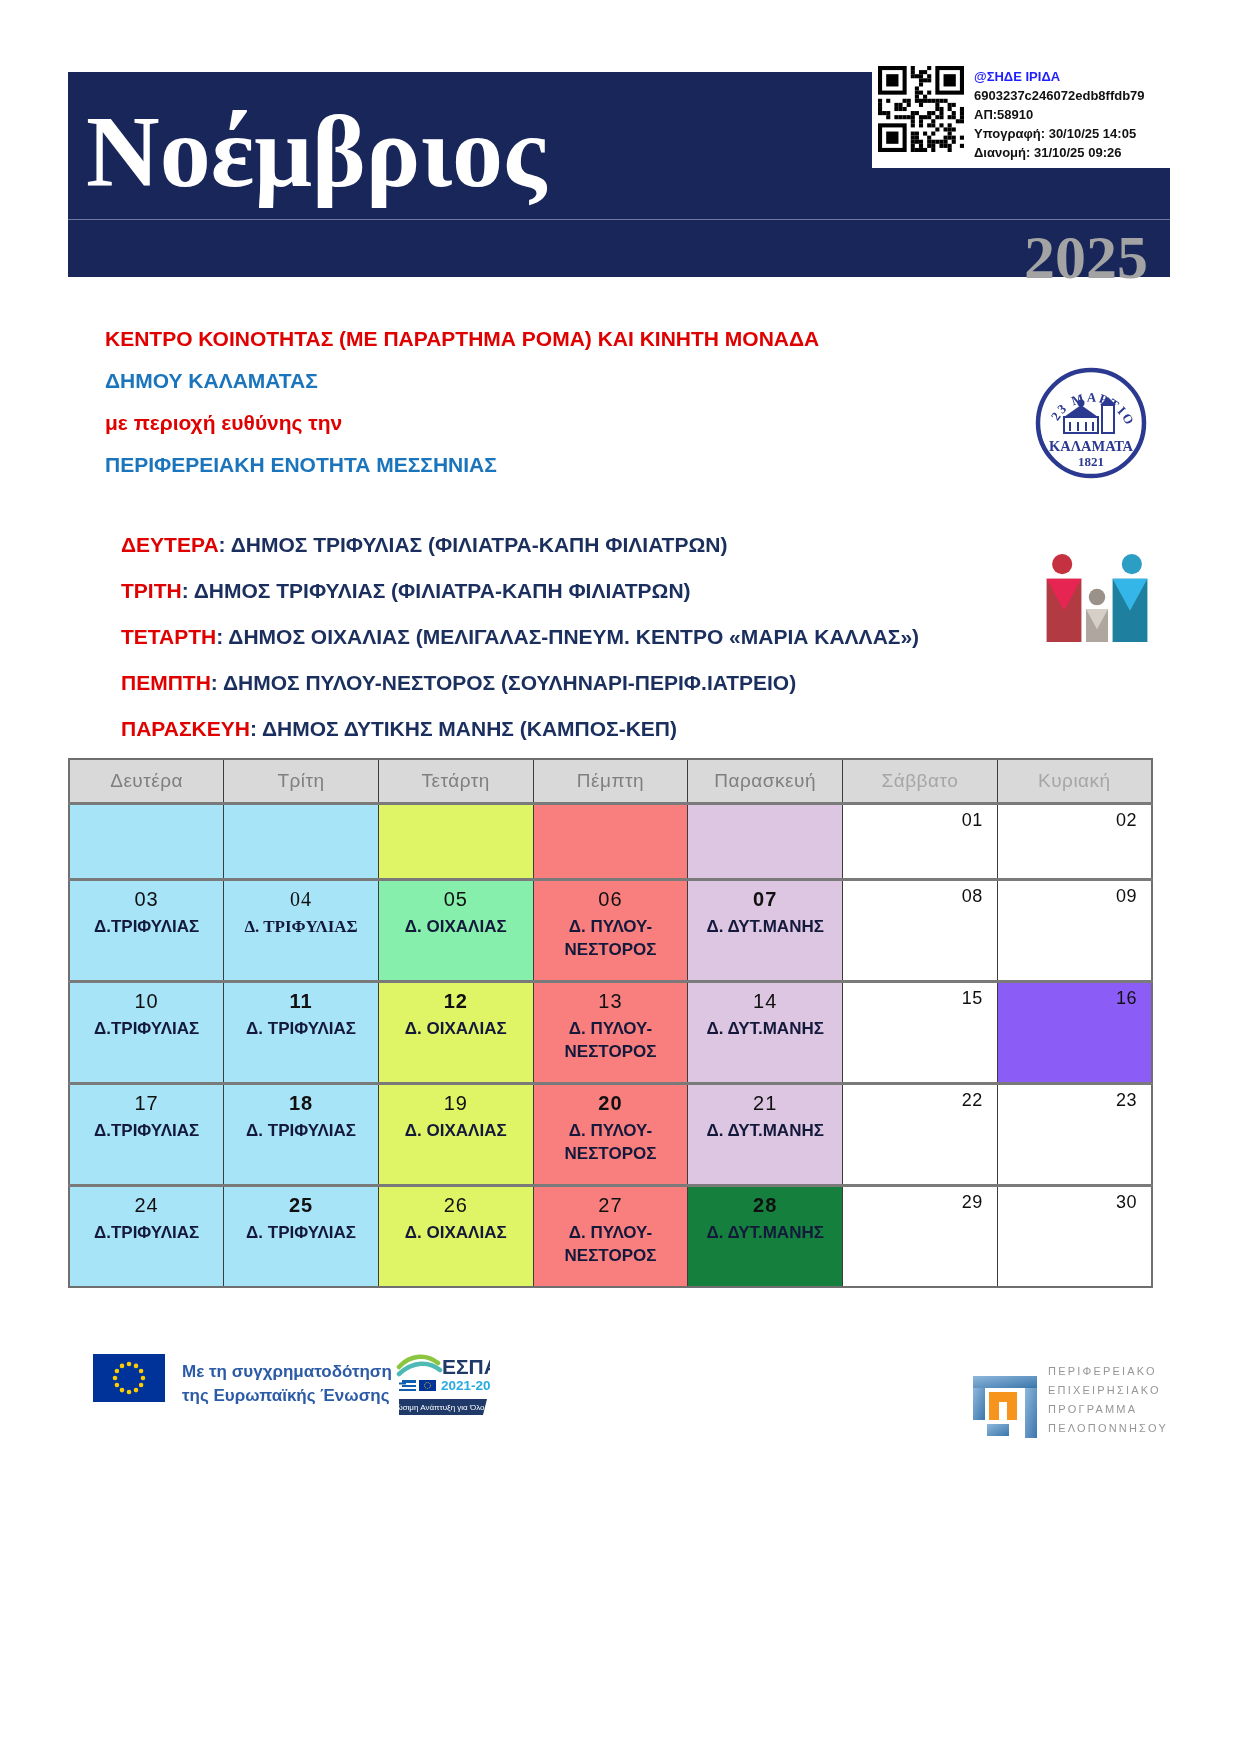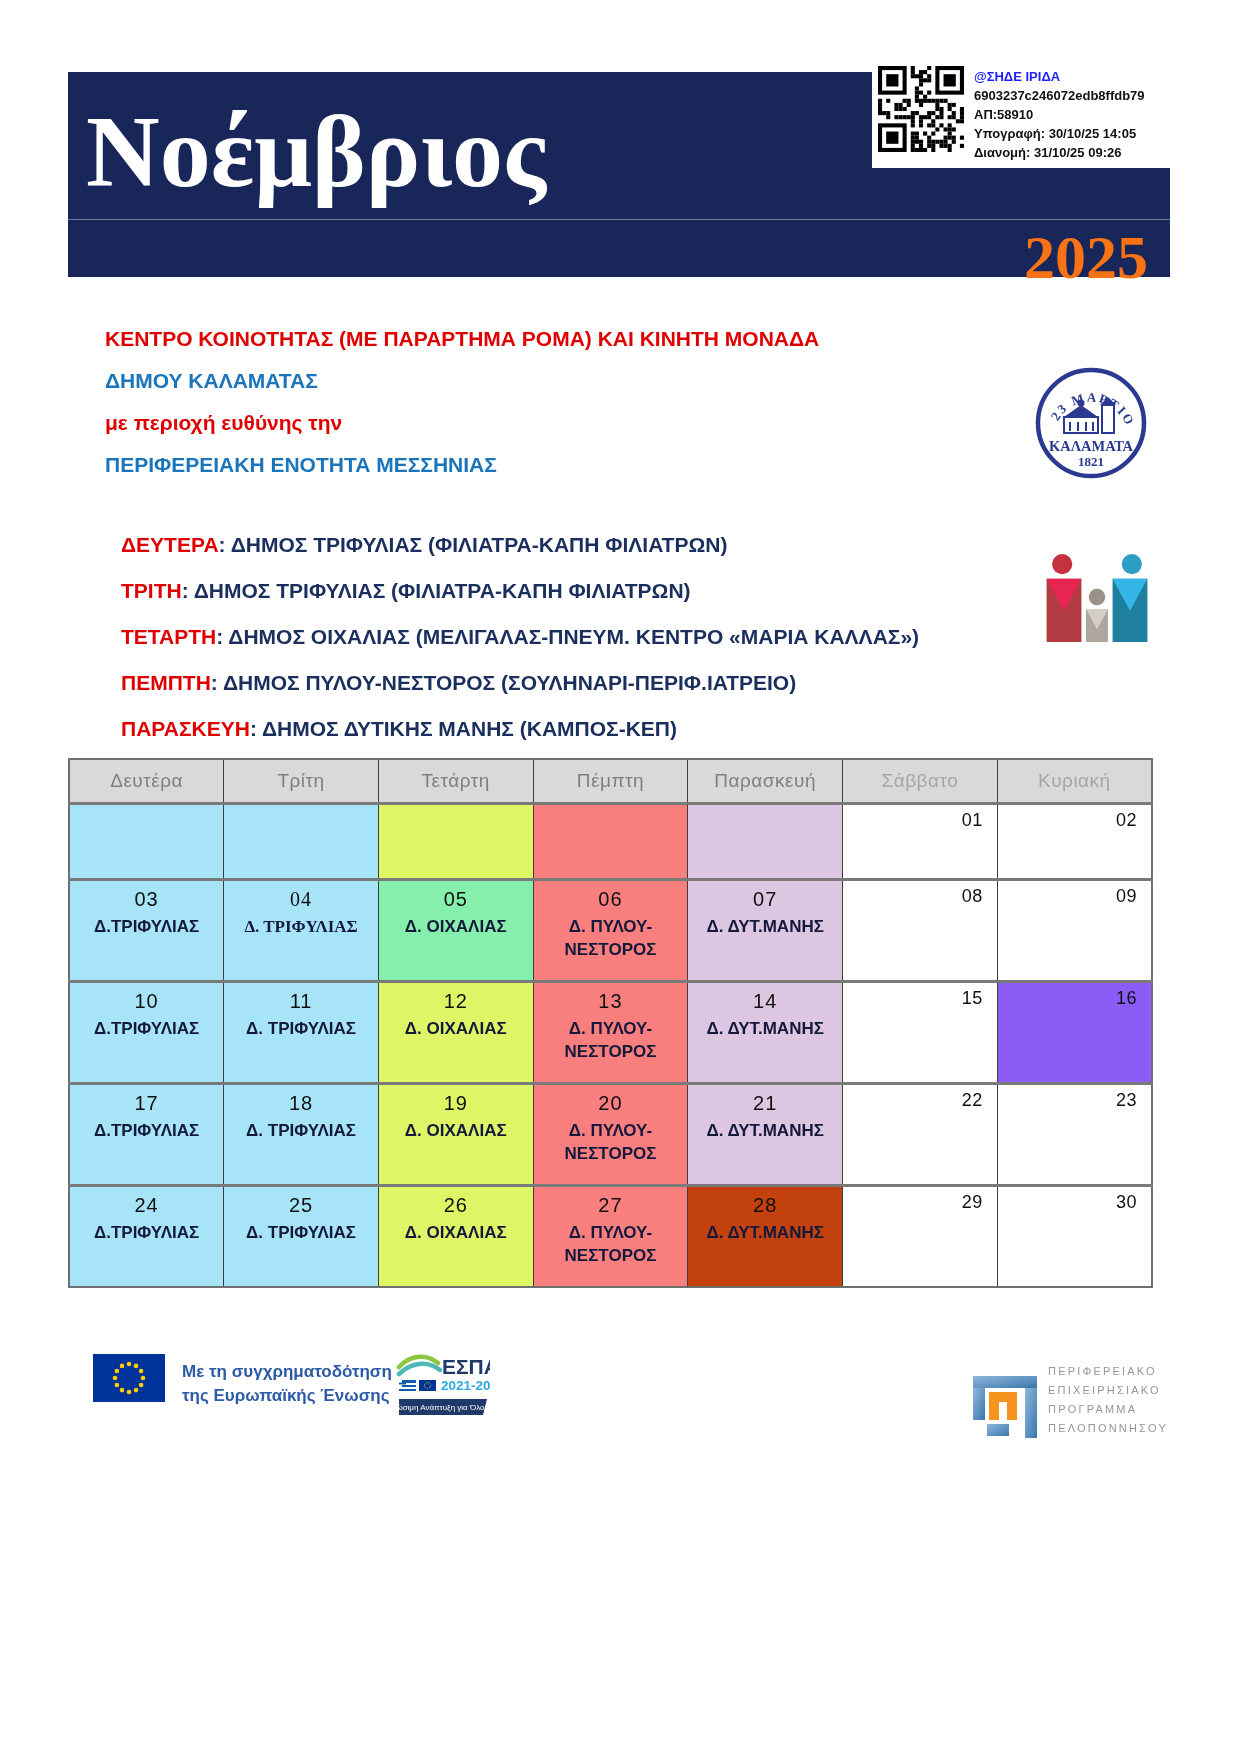--- a/index.html
+++ b/index.html
@@ -6,21 +6,21 @@
   body{
     width:1241px;height:1754px;position:relative;background:#ffffff;overflow:hidden;
     font-family:"Liberation Sans","DejaVu Sans",sans-serif;color:#111;
   }
   
   #navy-header{position:absolute;left:68px;top:72px;width:1102px;height:205px;background:#18265A;}
   #month-title{position:absolute;left:18px;top:0px;height:148px;line-height:160px;
     font-family:"Liberation Serif","DejaVu Serif",serif;font-weight:700;font-size:102px;color:#fff;}
   #header-divider{position:absolute;left:0;right:0;top:147px;height:1px;background:rgba(255,255,255,.38);}
   #year{position:absolute;right:22px;top:150px;font-family:"Liberation Serif","DejaVu Serif",serif;
-    font-weight:700;font-size:62px;color:#f97316;}
+    font-weight:700;font-size:62px;color:#a3a3a3;}
   
   #stamp{position:absolute;left:872px;top:60px;width:298px;background:#fff;display:flex;gap:10px;
     padding:6px 4px 6px 6px;box-sizing:border-box;}
   #qr-svg{display:block;}
   .stamp-lines{font-size:13px;font-weight:700;line-height:19px;color:#111;white-space:nowrap;padding-top:1px;}
   .stamp-handle{color:#1F1FFF;}
   
   #org-block{position:absolute;left:105px;top:318px;font-size:21px;font-weight:700;line-height:42px;}
   #org-block p{margin:0;}
   .red{color:#E00000;} .blue{color:#1B75BC;}
@@ -35,21 +35,21 @@
   #calendar{position:absolute;left:68px;top:758px;width:1085px;}
   #calendar table{width:100%;border-collapse:collapse;table-layout:fixed;border:2px solid #6F6F6F;}
   #calendar th{height:40px;background:#D9D9D9;color:#7F7F7F;font-weight:400;font-size:19px;
     border:1px solid #3C3C3C;letter-spacing:.5px;}
   #calendar th.wknd{color:#A6A6A6;}
   #calendar td{border-left:1px solid #3C3C3C;border-right:1px solid #3C3C3C;
     border-top:3px solid #7A7A7A;vertical-align:top;padding:0;}
   #calendar tr.row-first td{height:73px;}
   #calendar tr.row-data td{height:99px;margin-top:12px;}
   .num{font-size:20px;font-weight:400;color:#101010;text-align:center;margin-top:7px;letter-spacing:1px;}
-  .num.bold{font-weight:400;}
+  .num.bold{font-weight:700;}
   .num.right{text-align:right;padding-right:14px;font-size:18px;margin-top:5px;letter-spacing:.5px;}
   .lbl{font-weight:700;font-size:17px;line-height:23px;color:#14193B;text-align:center;margin-top:4px;padding:0 6px;}
   
   #eu-flag{position:absolute;left:93px;top:1354px;}
   #eu-text{position:absolute;left:182px;top:1360px;font-size:17px;font-weight:700;color:#2B5AA7;line-height:24px;}
   #espa-logo{position:absolute;left:396px;top:1350px;}
   #pep-logo{position:absolute;left:973px;top:1360px;display:flex;gap:11px;align-items:flex-end;}
   #pep-text{font-size:11px;color:#969696;letter-spacing:2.2px;line-height:19px;padding-top:2px;}
 </style>
 </head>
@@ -378,21 +378,21 @@
             <div class="lbl">Δ. ΤΡΙΦΥΛΙΑΣ</div>
           </td>
           <td style="background: rgb(223, 245, 102);">
             <div class="num">26</div>
             <div class="lbl">Δ. ΟΙΧΑΛΙΑΣ</div>
           </td>
           <td style="background: rgb(249, 127, 127);">
             <div class="num">27</div>
             <div class="lbl">Δ. ΠΥΛΟΥ-ΝΕΣΤΟΡΟΣ</div>
           </td>
-          <td style="background: #c2410c;">
+          <td style="background: #15803d;">
             <div class="num bold">28</div>
             <div class="lbl">Δ. ΔΥΤ.ΜΑΝΗΣ</div>
           </td>
           <td style="background: rgb(255, 255, 255);">
             <div class="num right">29</div>
           </td>
           <td style="background: rgb(255, 255, 255);">
             <div class="num right">30</div>
           </td>
         </tr>

